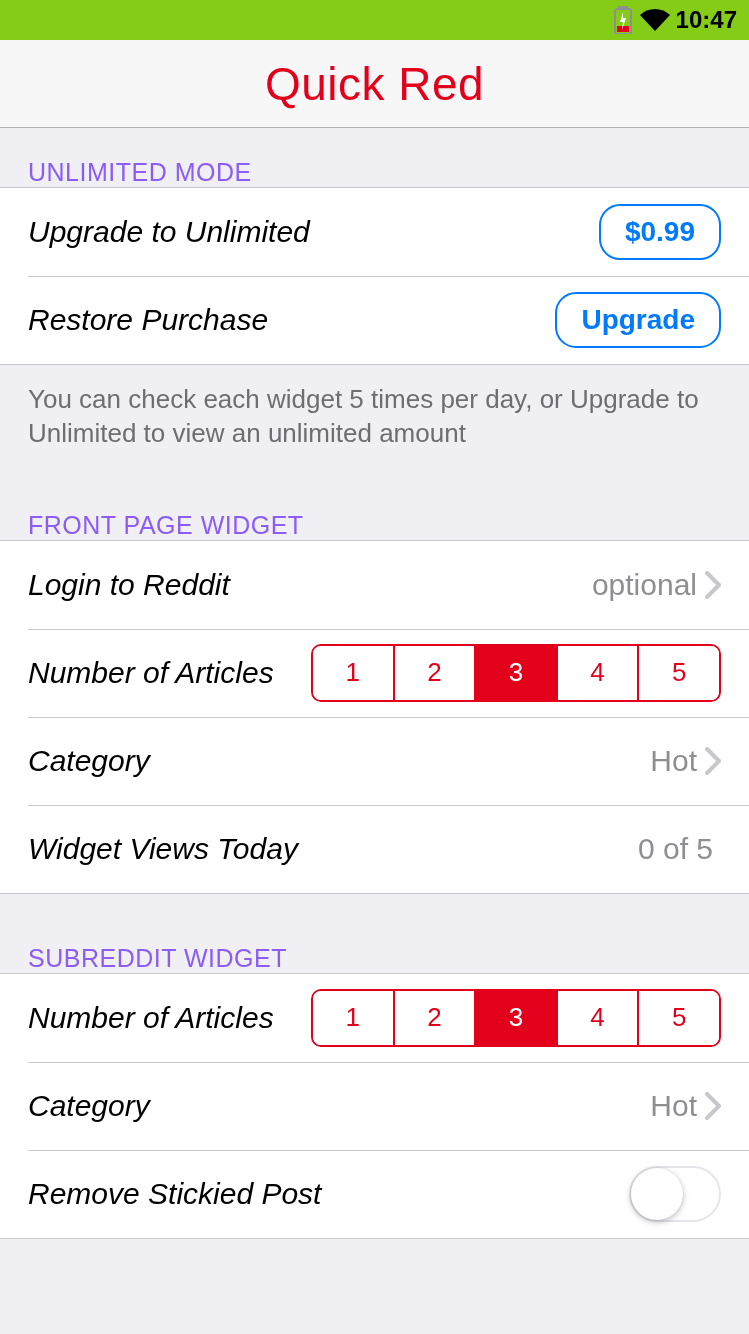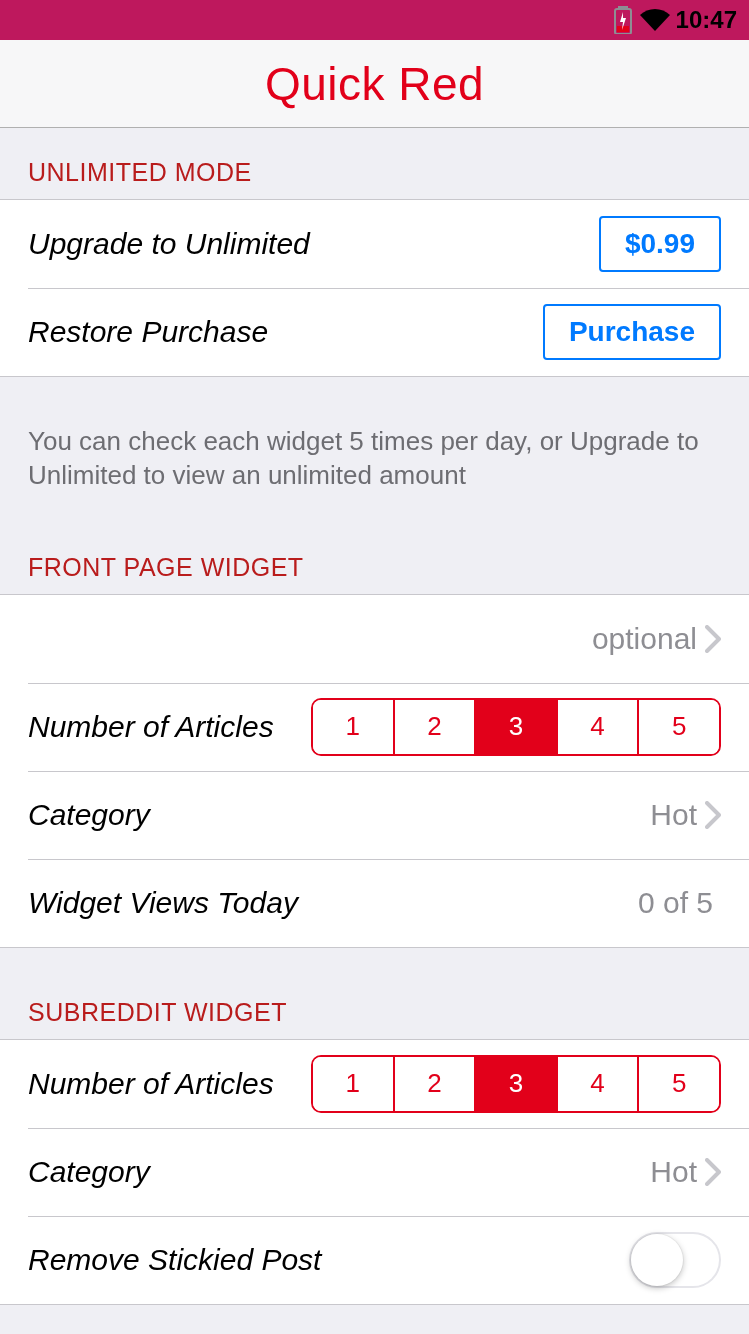--- a/index.html
+++ b/index.html
@@ -12,21 +12,21 @@
       color: #000;
     }
     
     .status-bar {
       height: 40px;
       display: flex;
       align-items: center;
       justify-content: flex-end;
       padding: 0 12px;
       gap: 6px;
-      background: #be185d;
+      background: #84cc16;
     }
     .status-bar .time {
       font-size: 24px;
       font-weight: 600;
     }
     
     .nav-header {
       height: 88px;
       background: #f7f7f8;
       border-bottom: 1px solid #b0b0b0;
@@ -35,22 +35,22 @@
       justify-content: center;
     }
     .nav-header .title {
       font-size: 46px;
       font-weight: 400;
       color: #e2001a;
       letter-spacing: 0.5px;
     }
     
     .section-header {
-      padding: 30px 28px 12px 28px;
-      color: #b91c1c;
+      padding: 30px 28px 0 28px;
+      color: #8b5cf6;
       font-size: 25px;
       letter-spacing: 0.5px;
       text-transform: uppercase;
     }
     .section-group {
       background: #fff;
       border-top: 1px solid #c8c7cc;
       border-bottom: 1px solid #c8c7cc;
     }
     .row {
@@ -80,32 +80,31 @@
       margin-right: 8px;
     }
     .chevron {
       width: 16px;
       height: 28px;
     }
     .chevron svg { display: block; }
     .pill-btn {
       border: 2px solid #007aff;
       color: #007aff;
-      border-radius: 4px;
+      border-radius: 21px;
       font-size: 28px;
       font-weight: 600;
       padding: 10px 24px;
       background: #fff;
     }
     .section-footer {
       padding: 18px 28px 10px 28px;
       color: #6d6d72;
       font-size: 26px;
       line-height: 1.3;
-      margin-top: 30px;
     }
     
     .segmented {
       display: flex;
       border: 2px solid #e2001a;
       border-radius: 10px;
       overflow: hidden;
       height: 58px;
       width: 410px;
     }
@@ -173,29 +172,30 @@
 <div class="section-header">UNLIMITED MODE</div>
 <div class="section-group">
   <div class="row">
     <div class="row-label">Upgrade to Unlimited</div>
     <div class="row-spacer"></div>
     <button class="pill-btn">$0.99</button>
   </div>
   <div class="row">
     <div class="row-label">Restore Purchase</div>
     <div class="row-spacer"></div>
-    <button class="pill-btn">Purchase</button>
+    <button class="pill-btn">Upgrade</button>
   </div>
 </div>
 <div class="section-footer">You can check each widget 5 times per day, or Upgrade to Unlimited to view an unlimited amount</div>
 
 <div class="section-header" style="padding-top:50px">FRONT PAGE WIDGET</div>
 <div class="section-group">
 
   <div class="row">
+    <div class="row-label">Login to Reddit</div>
     <div class="row-spacer"></div>
     <div class="row-value">optional</div>
     <span class="chevron">
       <svg viewBox="0 0 16 28">
           <path d="M2 2 L14 14 L2 26" fill="none" stroke="#c7c7cc" stroke-width="4" stroke-linecap="round" stroke-linejoin="round"></path>
         </svg>
     </span>
   </div>
 
   <div class="row">

